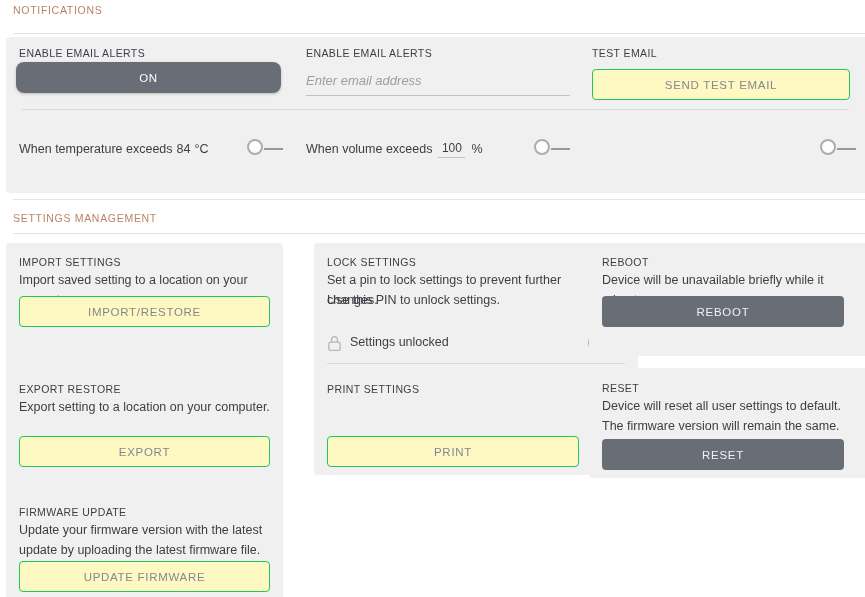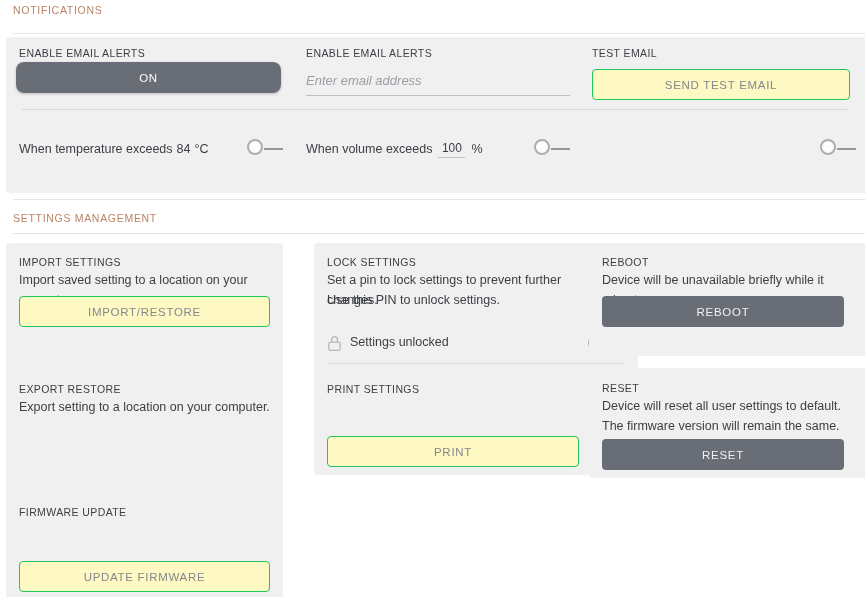--- a/index.html
+++ b/index.html
@@ -119,22 +119,24 @@
   <div class="sec-title" style="top:212px">SETTINGS MANAGEMENT</div>
   <div class="hr" style="top:233px"></div>
 
   <div class="card" style="left:6px; top:243px; width:277px; height:366px">
     <div class="card-title" style="left:13px; top:13px">IMPORT SETTINGS</div>
     <div class="desc" style="left:13px; top:27px; width:254px">Import saved setting to a location on your computer.</div>
     <button class="btn-outline" style="left:13px; top:53px; width:251px">IMPORT/RESTORE</button>
 
     <div class="card-title" style="left:13px; top:140px">EXPORT RESTORE</div>
     <div class="desc" style="left:13px; top:154px; width:254px">Export setting to a location on your computer.</div>
+    <button class="btn-outline" style="left:13px; top:193px; width:251px">EXPORT</button>
 
     <div class="card-title" style="left:13px; top:263px">FIRMWARE UPDATE</div>
+    <div class="desc" style="left:13px; top:277px; width:252px">Update your firmware version with the latest update by uploading the latest firmware file.</div>
     <button class="btn-outline" style="left:13px; top:318px; width:251px">UPDATE FIRMWARE</button>
   </div>
 
   <div class="card" style="left:314px; top:243px; width:324px; height:232px">
     <div class="card-title" style="left:13px; top:13px">LOCK SETTINGS</div>
     <div class="desc" style="left:13px; top:47px; width:256px">Use this PIN to unlock settings.</div>
     <div class="desc" style="left:13px; top:27px; width:256px">Set a pin to lock settings to prevent further changes.</div>
 
     <div class="lockrow">
       <svg width="15" height="17" viewBox="0 0 15 17">

